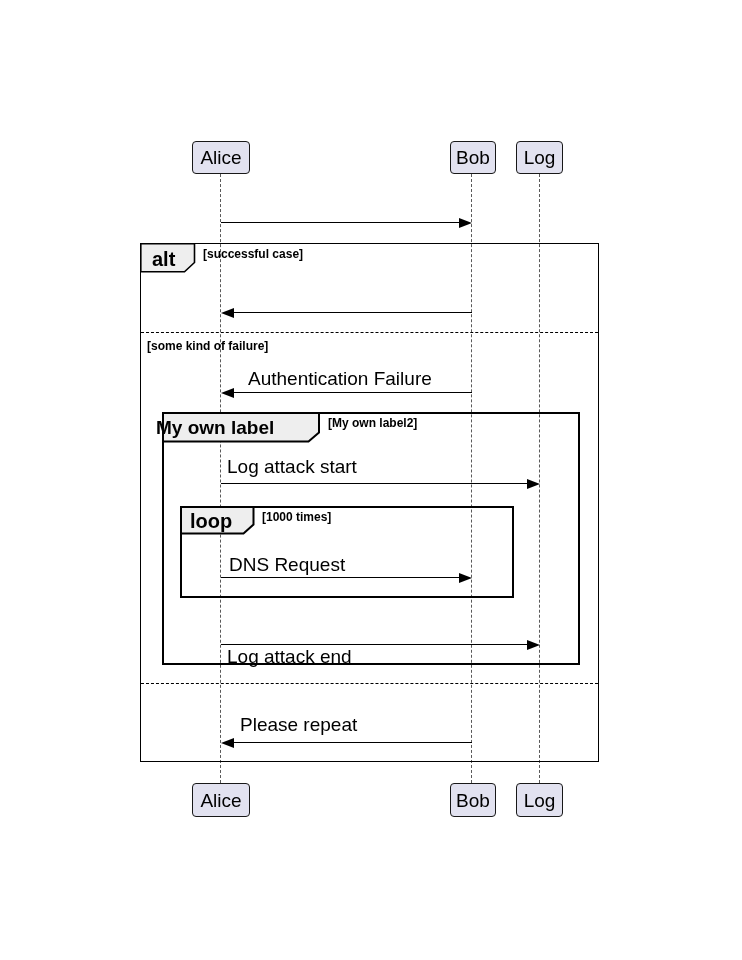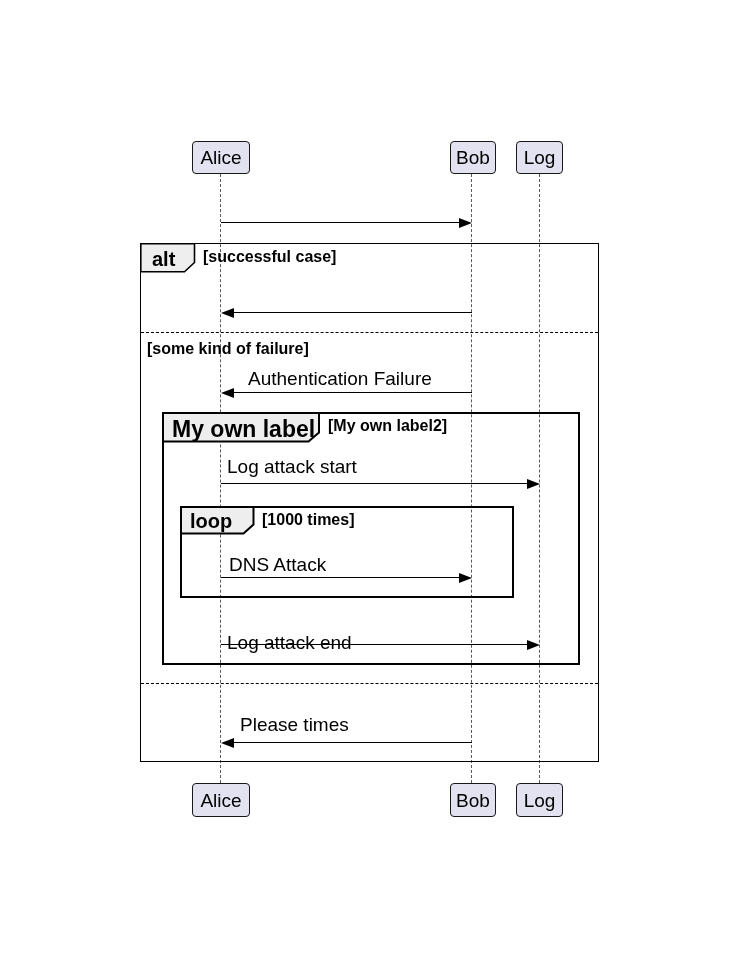--- a/index.html
+++ b/index.html
@@ -18,21 +18,21 @@
     position:absolute; width:0; border-left:1.3px dashed #595959;
   }
   .frame { position:absolute; box-sizing:border-box; border:1.6px solid #000; }
   .frame.thick { border-width:2px; }
   .divider { position:absolute; height:0; border-top:1.6px dashed #000; }
   .pent { position:absolute; }
   .pent-label {
     position:absolute; font-weight:bold; white-space:nowrap; line-height:1;text-align:center;
   }
   .guard {
-    position:absolute; font-weight:bold; font-size:16px; line-height:1.15;
+    position:absolute; font-weight:bold; font-size:12px; line-height:1.15;
     white-space:nowrap;
     text-align:right;
   }
   .msg-label {
     position:absolute; font-size:19px; line-height:1.2; white-space:nowrap;
   }
   .arrow-line { position:absolute; height:0; border-top:1.5px solid #000; }
   .head-r {
     position:absolute; width:0; height:0;
     border-top:5px solid transparent; border-bottom:5px solid transparent;
@@ -90,41 +90,41 @@
   <div class="guard" style="left:147px; top:340px;">[some kind of failure]</div>
 
   <div class="msg-label" style="left:248px; top:368px;">Authentication Failure</div>
   <div class="arrow-line" style="left:233px; top:392px; width:239px;"></div>
   <div class="head-l" style="left:221px; top:388px;"></div>
 
   <div class="frame thick" style="left:162px; top:412px; width:418px; height:253px;"></div>
   <svg class="pent" style="left:162px; top:412px;" width="159" height="31" viewBox="0 0 159 31">
     <path d="M1,1 L157,1 L157,20.5 L146.5,29.5 L1,29.5 Z" fill="#EEEEEE" stroke="#000000" stroke-width="2"></path>
   </svg>
-  <div class="pent-label" style="left:172px; top:418px; font-size:23px;">My own label</div>
+  <div class="pent-label" style="left:156px; top:418px; font-size:19px;">My own label</div>
   <div class="guard" style="left:328px; top:417px;">[My own label2]</div>
 
   <div class="msg-label" style="left:227px; top:456px;">Log attack start</div>
   <div class="arrow-line" style="left:221px; top:483px; width:306px;"></div>
   <div class="head-r" style="left:527px; top:479px;"></div>
 
   <div class="frame thick" style="left:180px; top:506px; width:334px; height:92px;"></div>
   <svg class="pent" style="left:180px; top:506px;" width="76" height="29" viewBox="0 0 76 29">
     <path d="M1,1 L73.5,1 L73.5,18.5 L63.5,27.5 L1,27.5 Z" fill="#EEEEEE" stroke="#000000" stroke-width="2"></path>
   </svg>
   <div class="pent-label" style="left:190px; top:511px; font-size:20px;">loop</div>
   <div class="guard" style="left:262px; top:511px;">[1000 times]</div>
 
-  <div class="msg-label" style="left:229px; top:554px;">DNS Attack</div>
+  <div class="msg-label" style="left:229px; top:554px;">DNS Request</div>
   <div class="arrow-line" style="left:221px; top:577px; width:238px;"></div>
   <div class="head-r" style="left:459px; top:573px;"></div>
 
-  <div class="msg-label" style="left:227px; top:632px;text-align:right;">Log attack end</div>
+  <div class="msg-label" style="left:227px; top:646px;text-align:right;">Log attack end</div>
   <div class="arrow-line" style="left:221px; top:644px; width:306px;"></div>
   <div class="head-r" style="left:527px; top:640px;"></div>
 
   <div class="divider" style="left:141px; top:683px; width:457px;"></div>
 
-  <div class="msg-label" style="left:240px; top:714px;">Please times</div>
+  <div class="msg-label" style="left:240px; top:714px;">Please repeat</div>
   <div class="arrow-line" style="left:233px; top:742px; width:239px;"></div>
   <div class="head-l" style="left:221px; top:738px;"></div>
 
 </div>
 
 </body></html>

